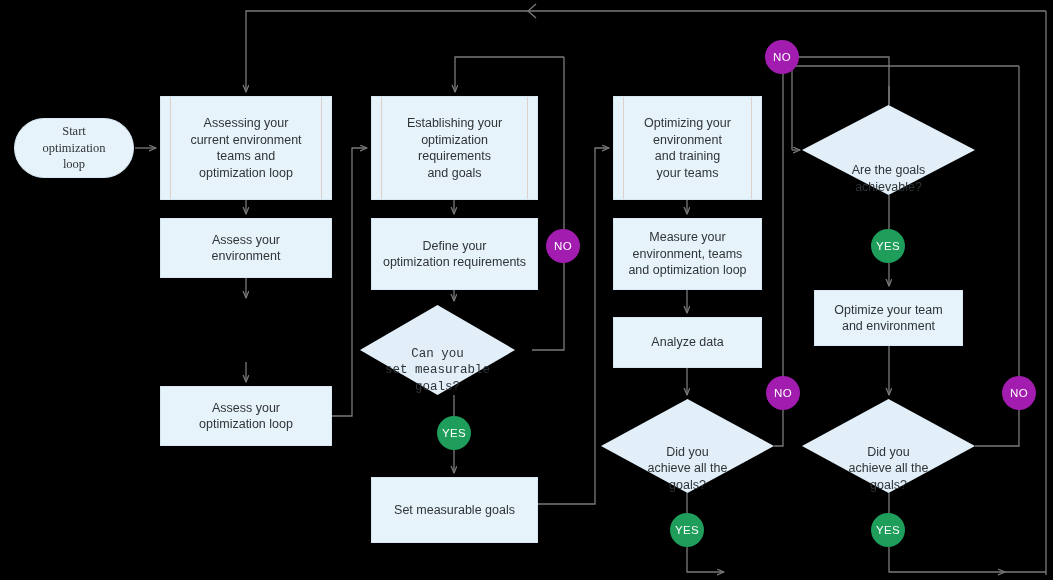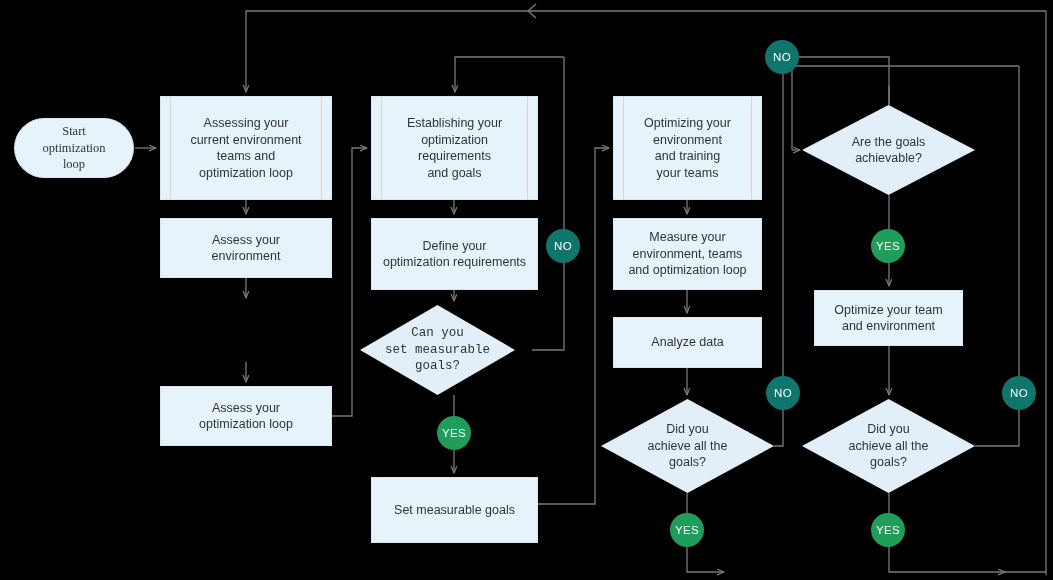--- a/index.html
+++ b/index.html
@@ -33,41 +33,41 @@
   .node.predef::after{right:9px;}
 
   .node.terminal{
     border-radius:999px;
     background:#e7f3fb;
     border:1px solid #d6e6f2;
   }
 
   .diamond{
     position:absolute;
-    display:flex;align-items:center;justify-content:center;
+    display:flex;align-items:flex-end;justify-content:center;
   }
   .diamond .dshape{
     position:absolute;left:0;top:0;width:100%;height:100%;
     background:#e2eff9;
     clip-path:polygon(50% 0%,100% 50%,50% 100%,0% 50%);
   }
   .diamond .dtext{
     position:relative;z-index:2;
     text-align:center;color:#2f3437;font-size:12.5px;line-height:1.32;
     width:72%;
   }
 
   .badge{
     position:absolute;
     border-radius:50%;
     display:flex;align-items:center;justify-content:center;
     color:#fff;font-size:11.5px;letter-spacing:.3px;
     z-index:5;
   }
-  .badge.no{background:#0f766e;}
+  .badge.no{background:#a21caf;}
   .badge.yes{background:#1e9e5a;justify-content:center;}
 </style>
 </head>
 <body>
 
 <div id="stage">
 
   <svg id="wires" viewBox="0 0 1053 580" xmlns="http://www.w3.org/2000/svg">
     <defs>
       <marker id="ah" markerWidth="9" markerHeight="9" refX="7.4" refY="3.2" orient="auto" markerUnits="userSpaceOnUse">

